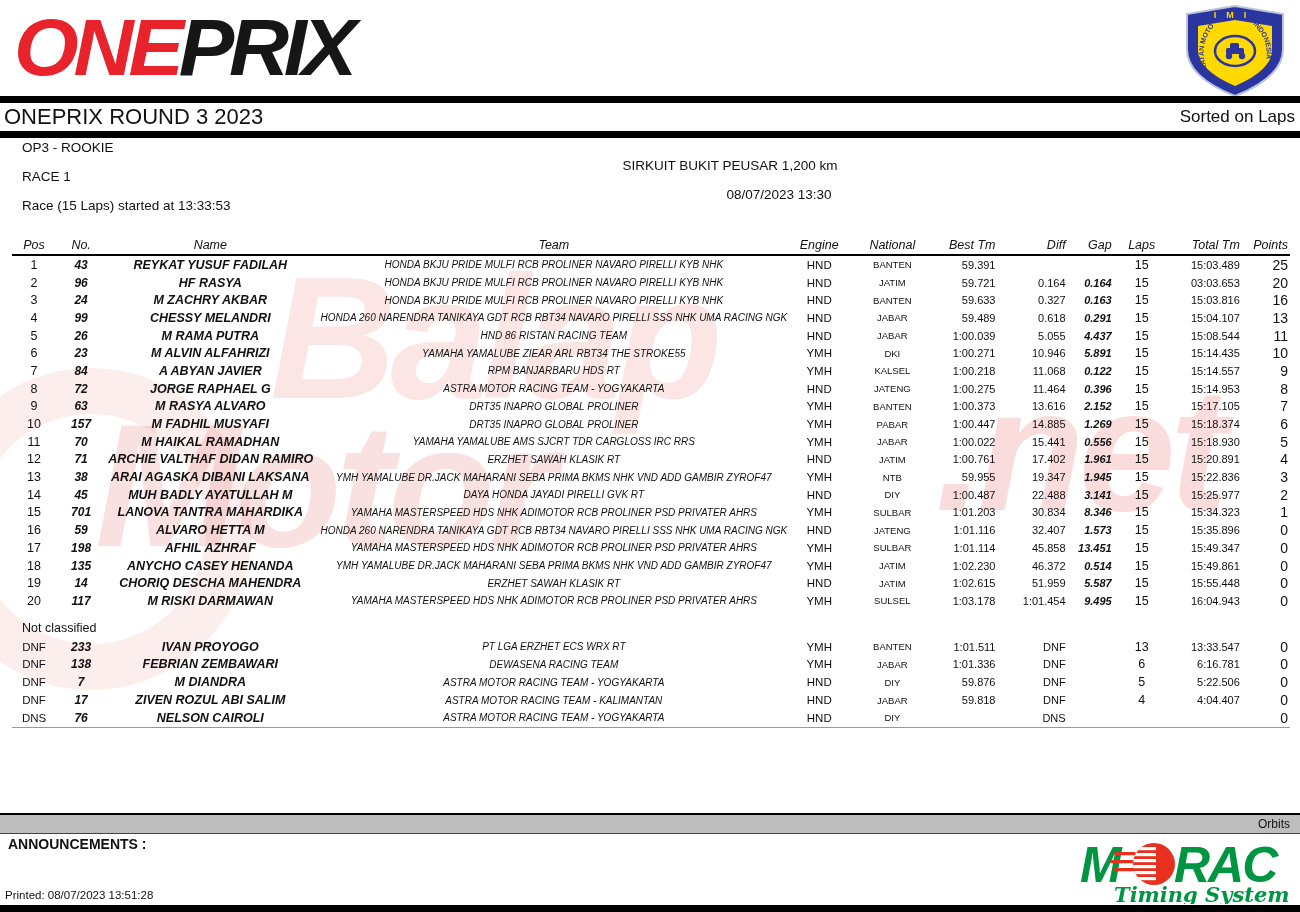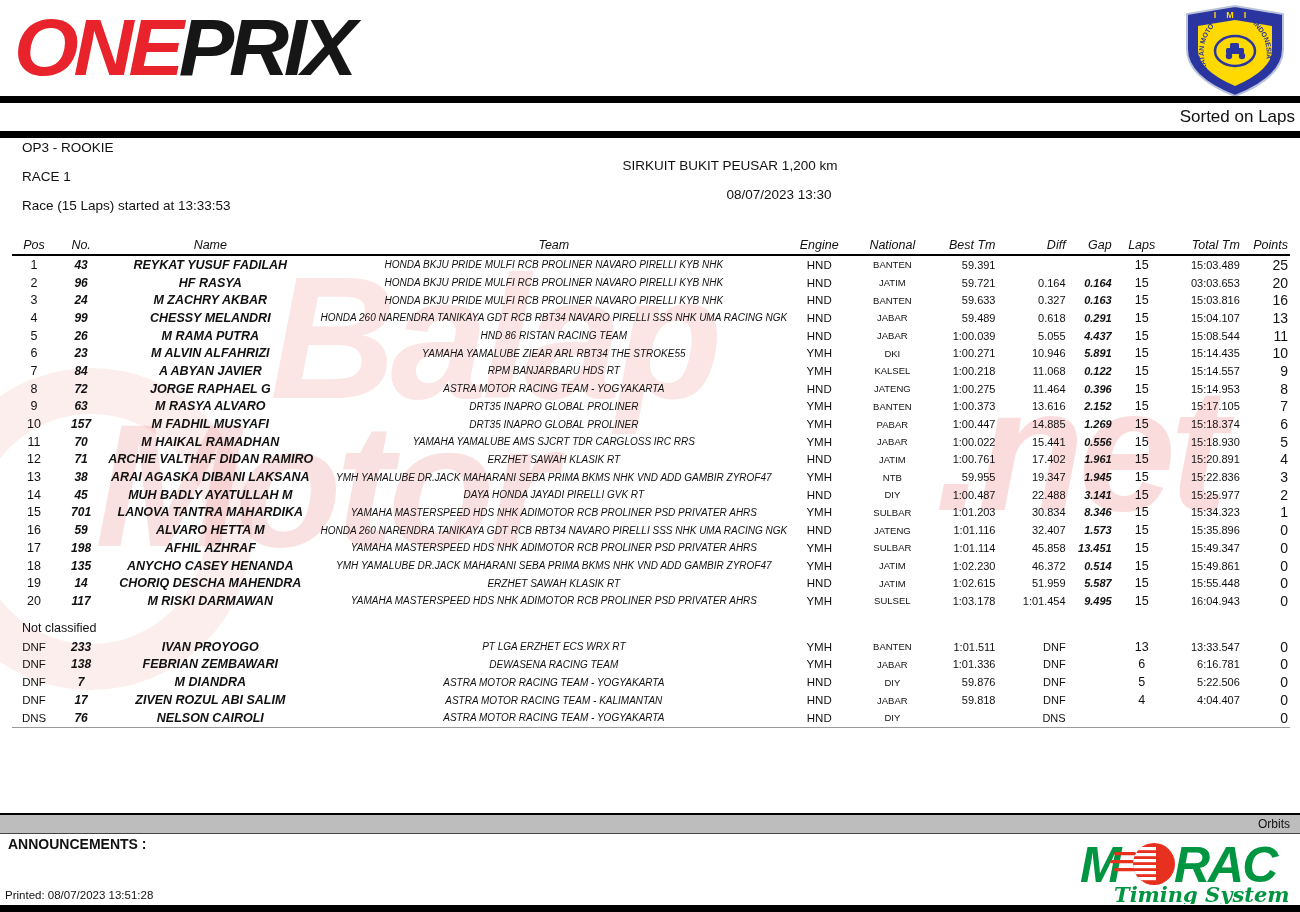--- a/index.html
+++ b/index.html
@@ -110,20 +110,21 @@
       <textPath href="#arcL">IKATAN MOTOR</textPath>
     </text>
     <text font-size="7" font-weight="bold" fill="#2a35a0" font-family="Liberation Sans, sans-serif">
       <textPath href="#arcR">INDONESIA</textPath>
     </text>
   </svg>
 
   <div class="black-bar" id="bar-top"></div>
 
   <div class="title-row">
+    <span class="round-title">ONEPRIX ROUND 3 2023</span>
     <span class="sorted-label">Sorted on Laps</span>
   </div>
 
   <div class="black-bar" id="bar-mid"></div>
 
   <div class="info-left" id="class-label">OP3 - ROOKIE</div>
   <div class="info-center" id="circuit-label">SIRKUIT BUKIT PEUSAR 1,200 km</div>
   <div class="info-left" id="race-label">RACE 1</div>
   <div class="info-center" id="race-datetime">08/07/2023 13:30</div>
   <div class="info-left" id="race-started">Race (15 Laps) started at 13:33:53</div>

